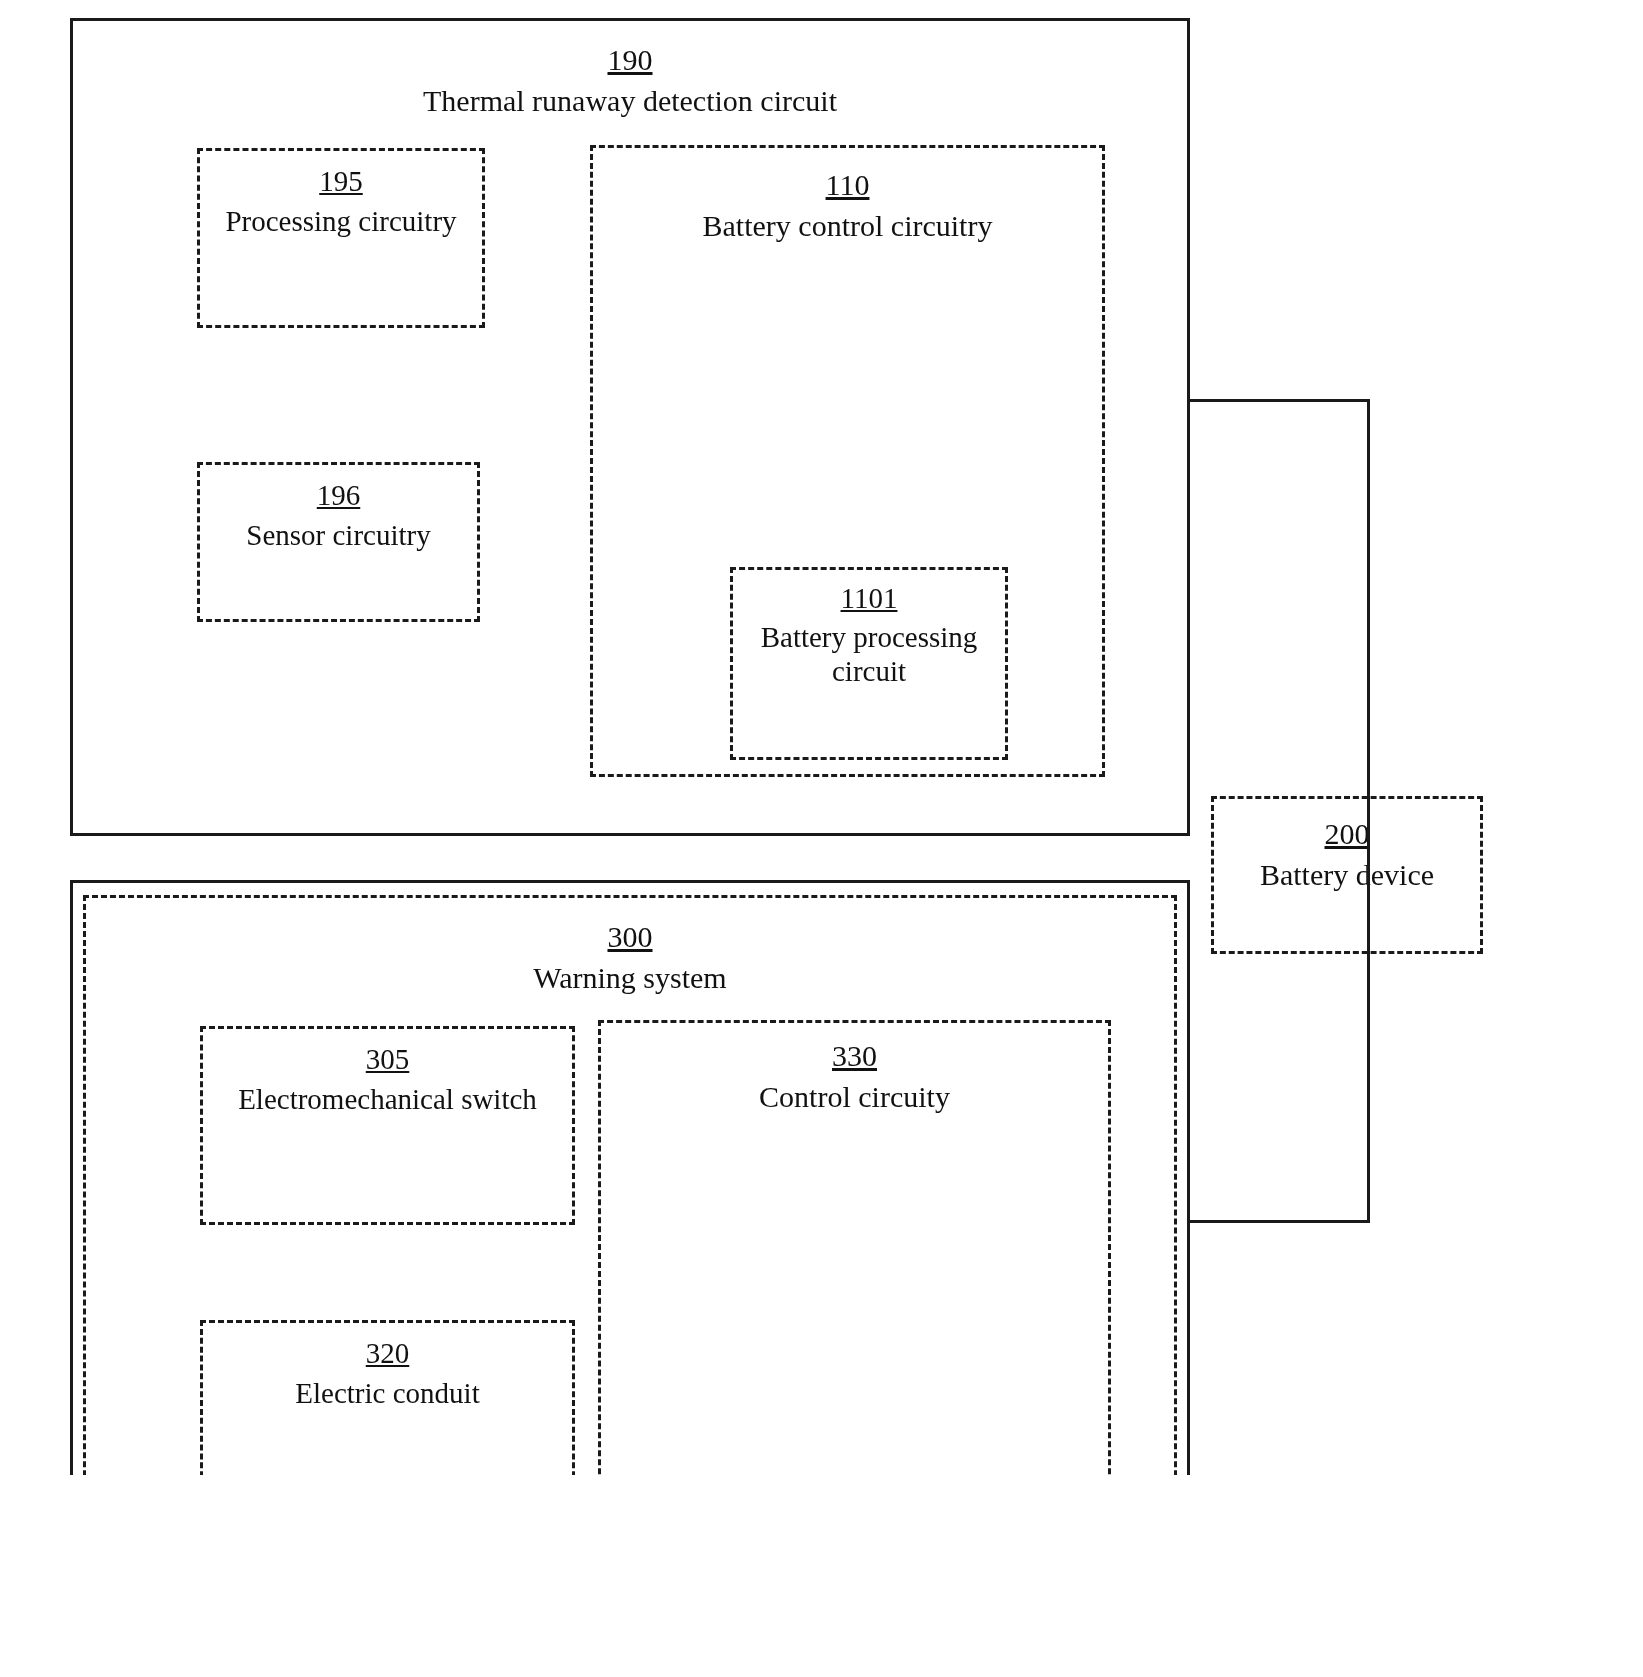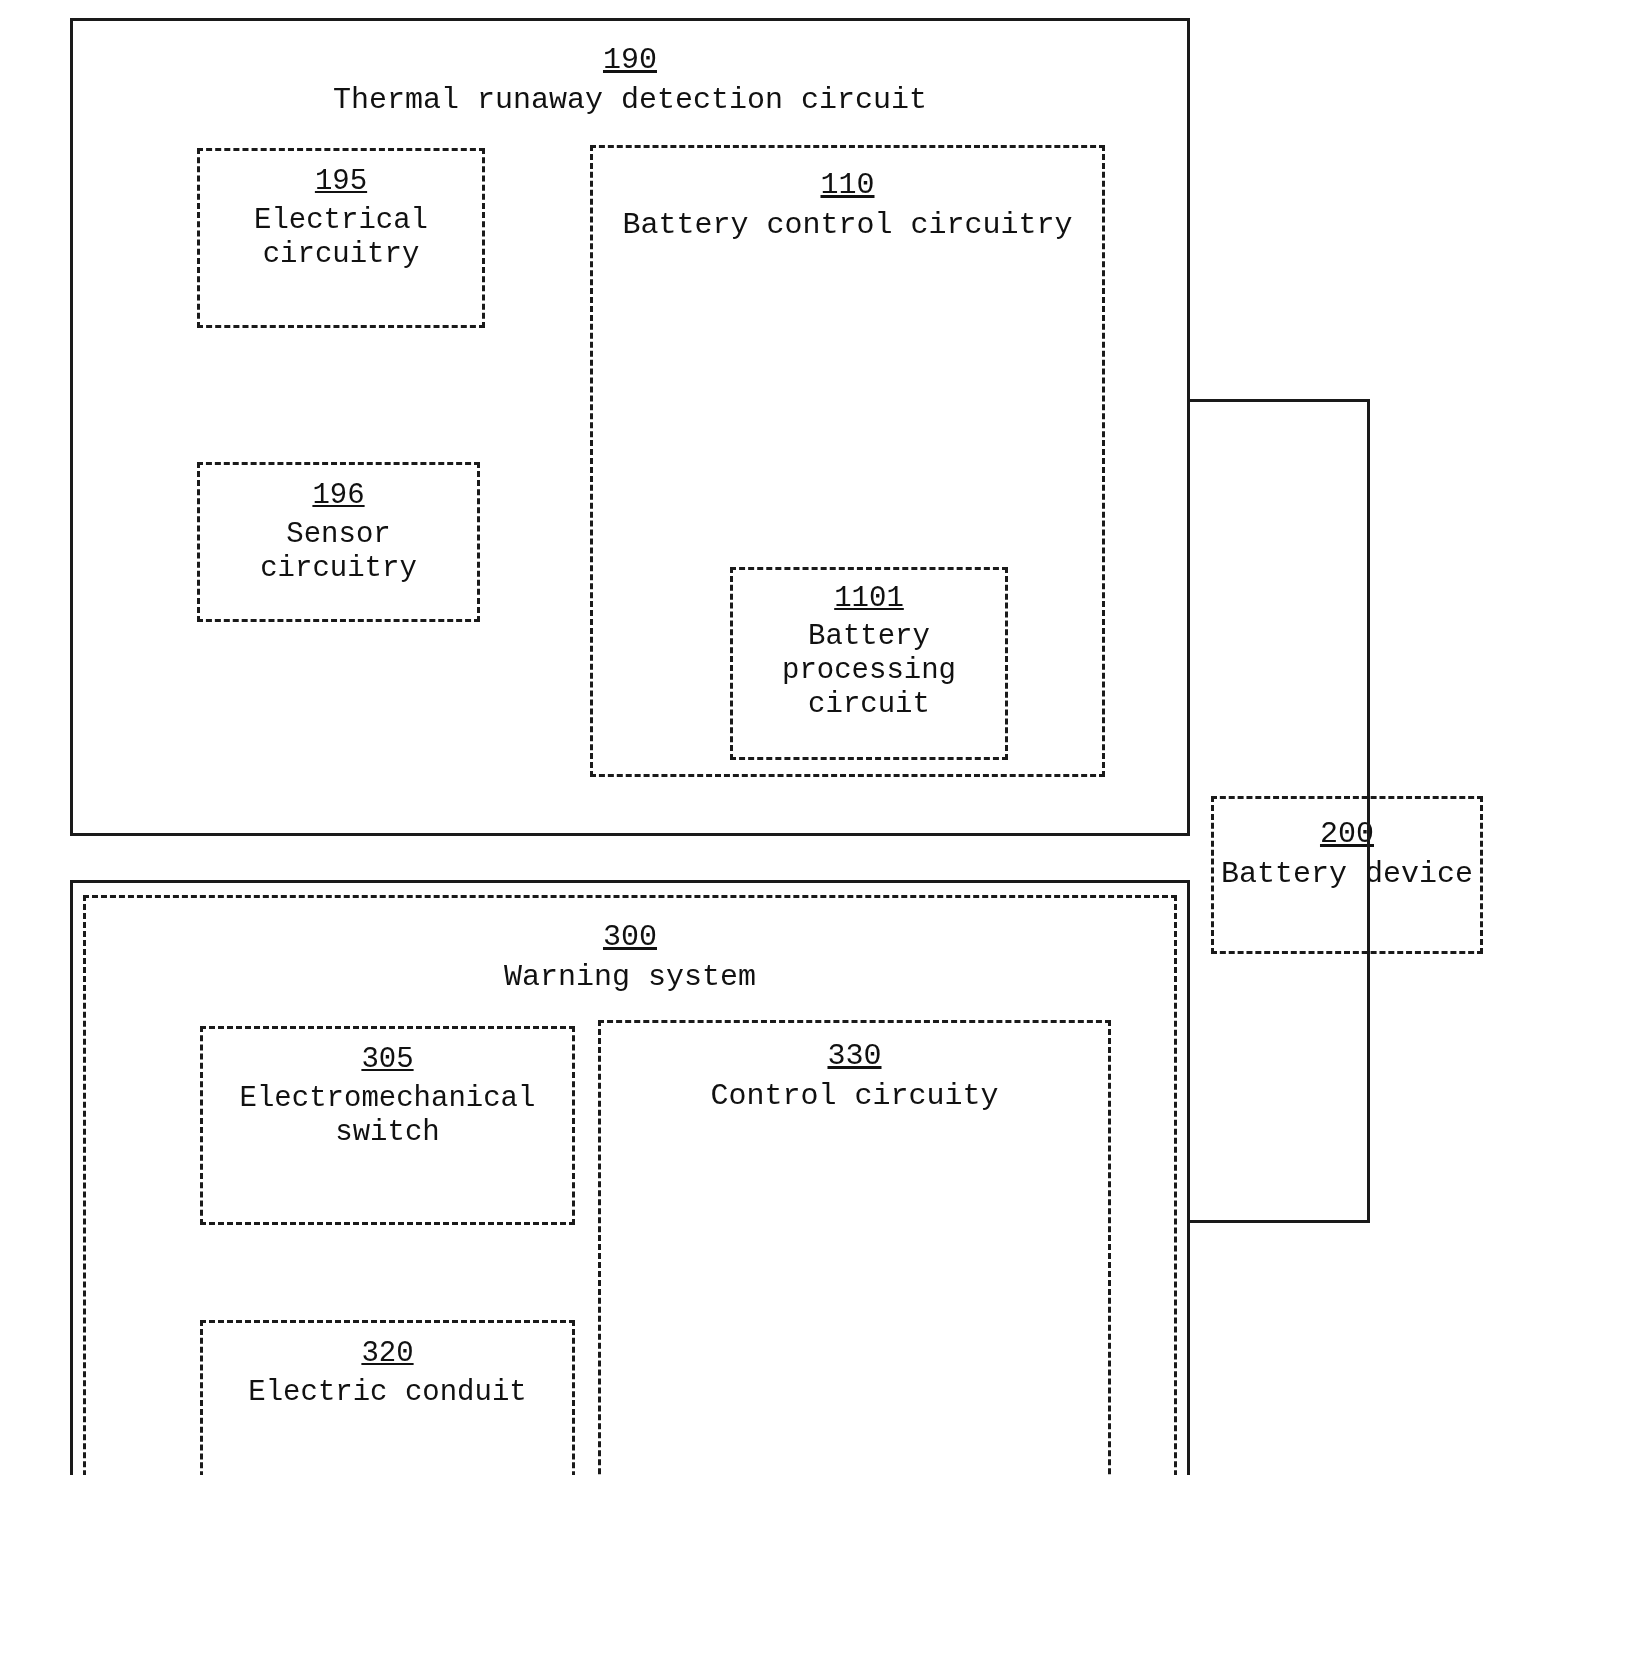--- a/index.html
+++ b/index.html
@@ -2,21 +2,21 @@
 <html><head>
 <meta charset="utf-8">
 <title>Thermal runaway detection circuit diagram</title>
 <style>
   html,body{margin:0;padding:0;background:#ffffff;}
   #canvas{
     position:relative;
     width:1643px;
     height:1475px;
     background:#ffffff;
-    font-family:Liberation Mono, monospace;
+    font-family:Liberation Serif, serif;
     color:#111111;
     overflow:hidden;
   }
   .box{
     position:absolute;
     box-sizing:border-box;
     background:transparent;
     display:flex;
     flex-direction:column;
     align-items:center;
@@ -128,21 +128,21 @@
   <div class="box solid" id="box190">
     <div class="label-block">
       <span class="ref">190</span>
       <span class="cap">Thermal runaway detection circuit</span>
     </div>
   </div>
 
   <div class="box dashed" id="box195">
     <div class="label-block">
       <span class="ref">195</span>
-      <span class="cap">Electrical circuitry</span>
+      <span class="cap">Processing circuitry</span>
     </div>
   </div>
 
   <div class="box dashed" id="box196">
     <div class="label-block">
       <span class="ref">196</span>
       <span class="cap">Sensor circuitry</span>
     </div>
   </div>
 

